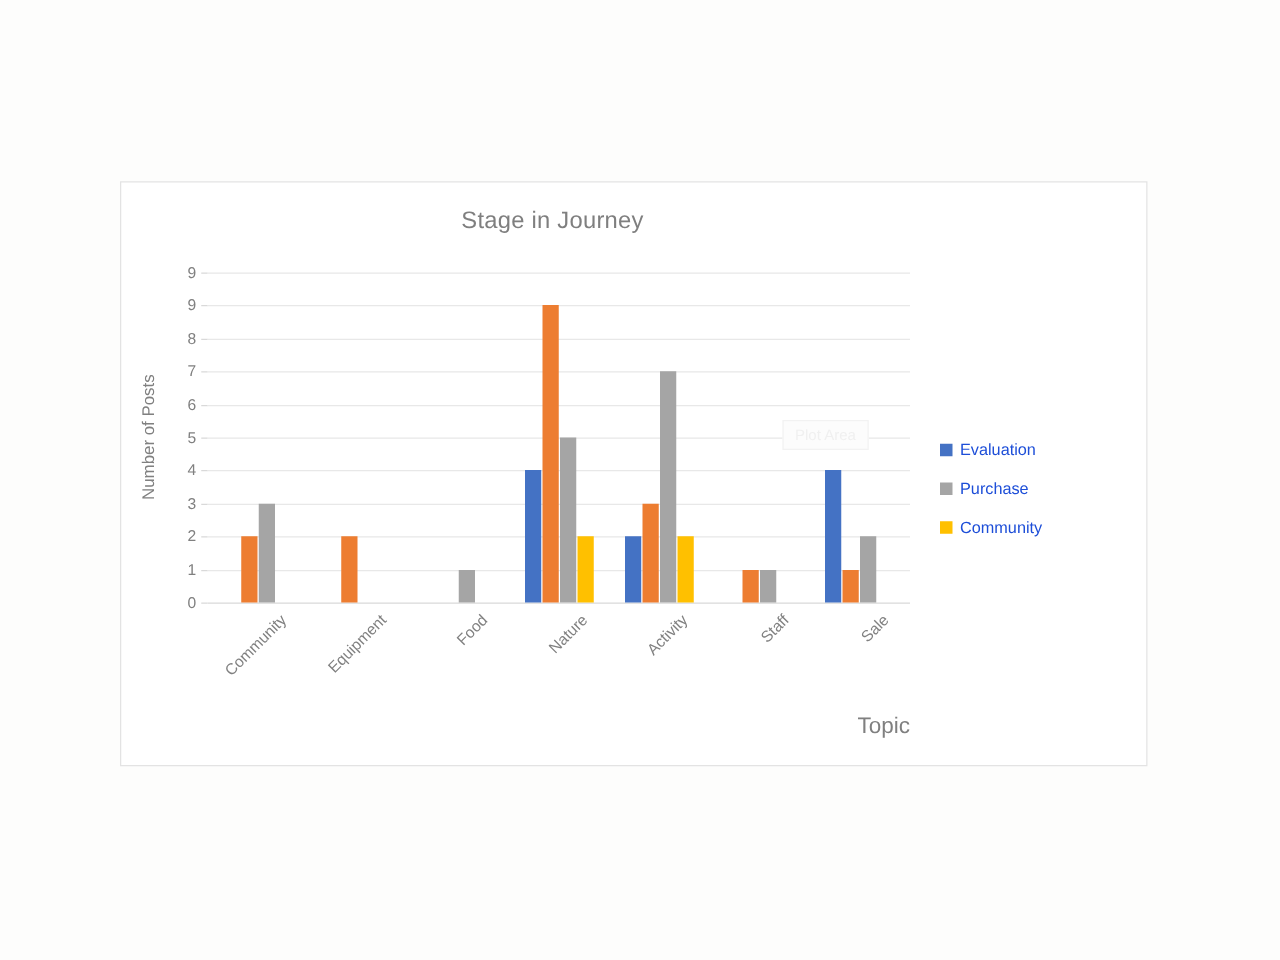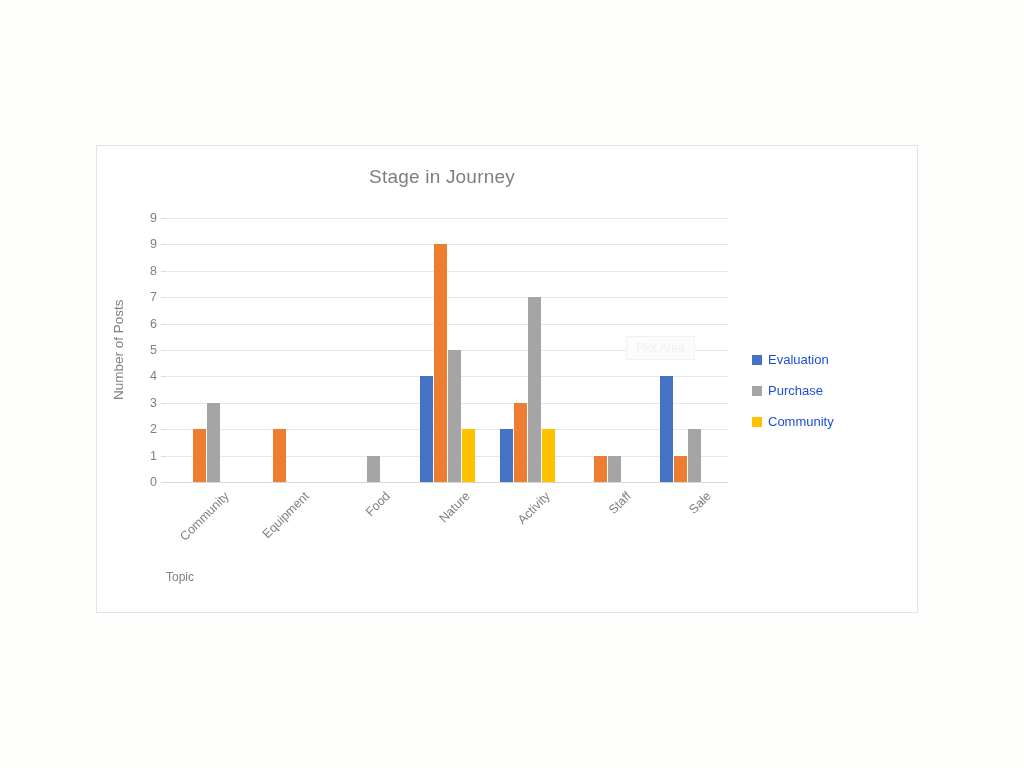--- a/index.html
+++ b/index.html
@@ -98,22 +98,22 @@
     transform-origin: right top;
     transform: translateX(-100%) rotate(-45deg);
   }
 
   
   #x-axis-title {
     position: absolute;
     left: 69px;
     top: 424px;
     width: 562px;
-    text-align: left;
-    font-size: 12px;
+    text-align: right;
+    font-size: 18px;
     color: #808080;
   }
   #y-axis-title {
     position: absolute;
     left: 14px;
     top: 72px;
     height: 264px;
     display: flex;
     align-items: center;
     justify-content: center;

